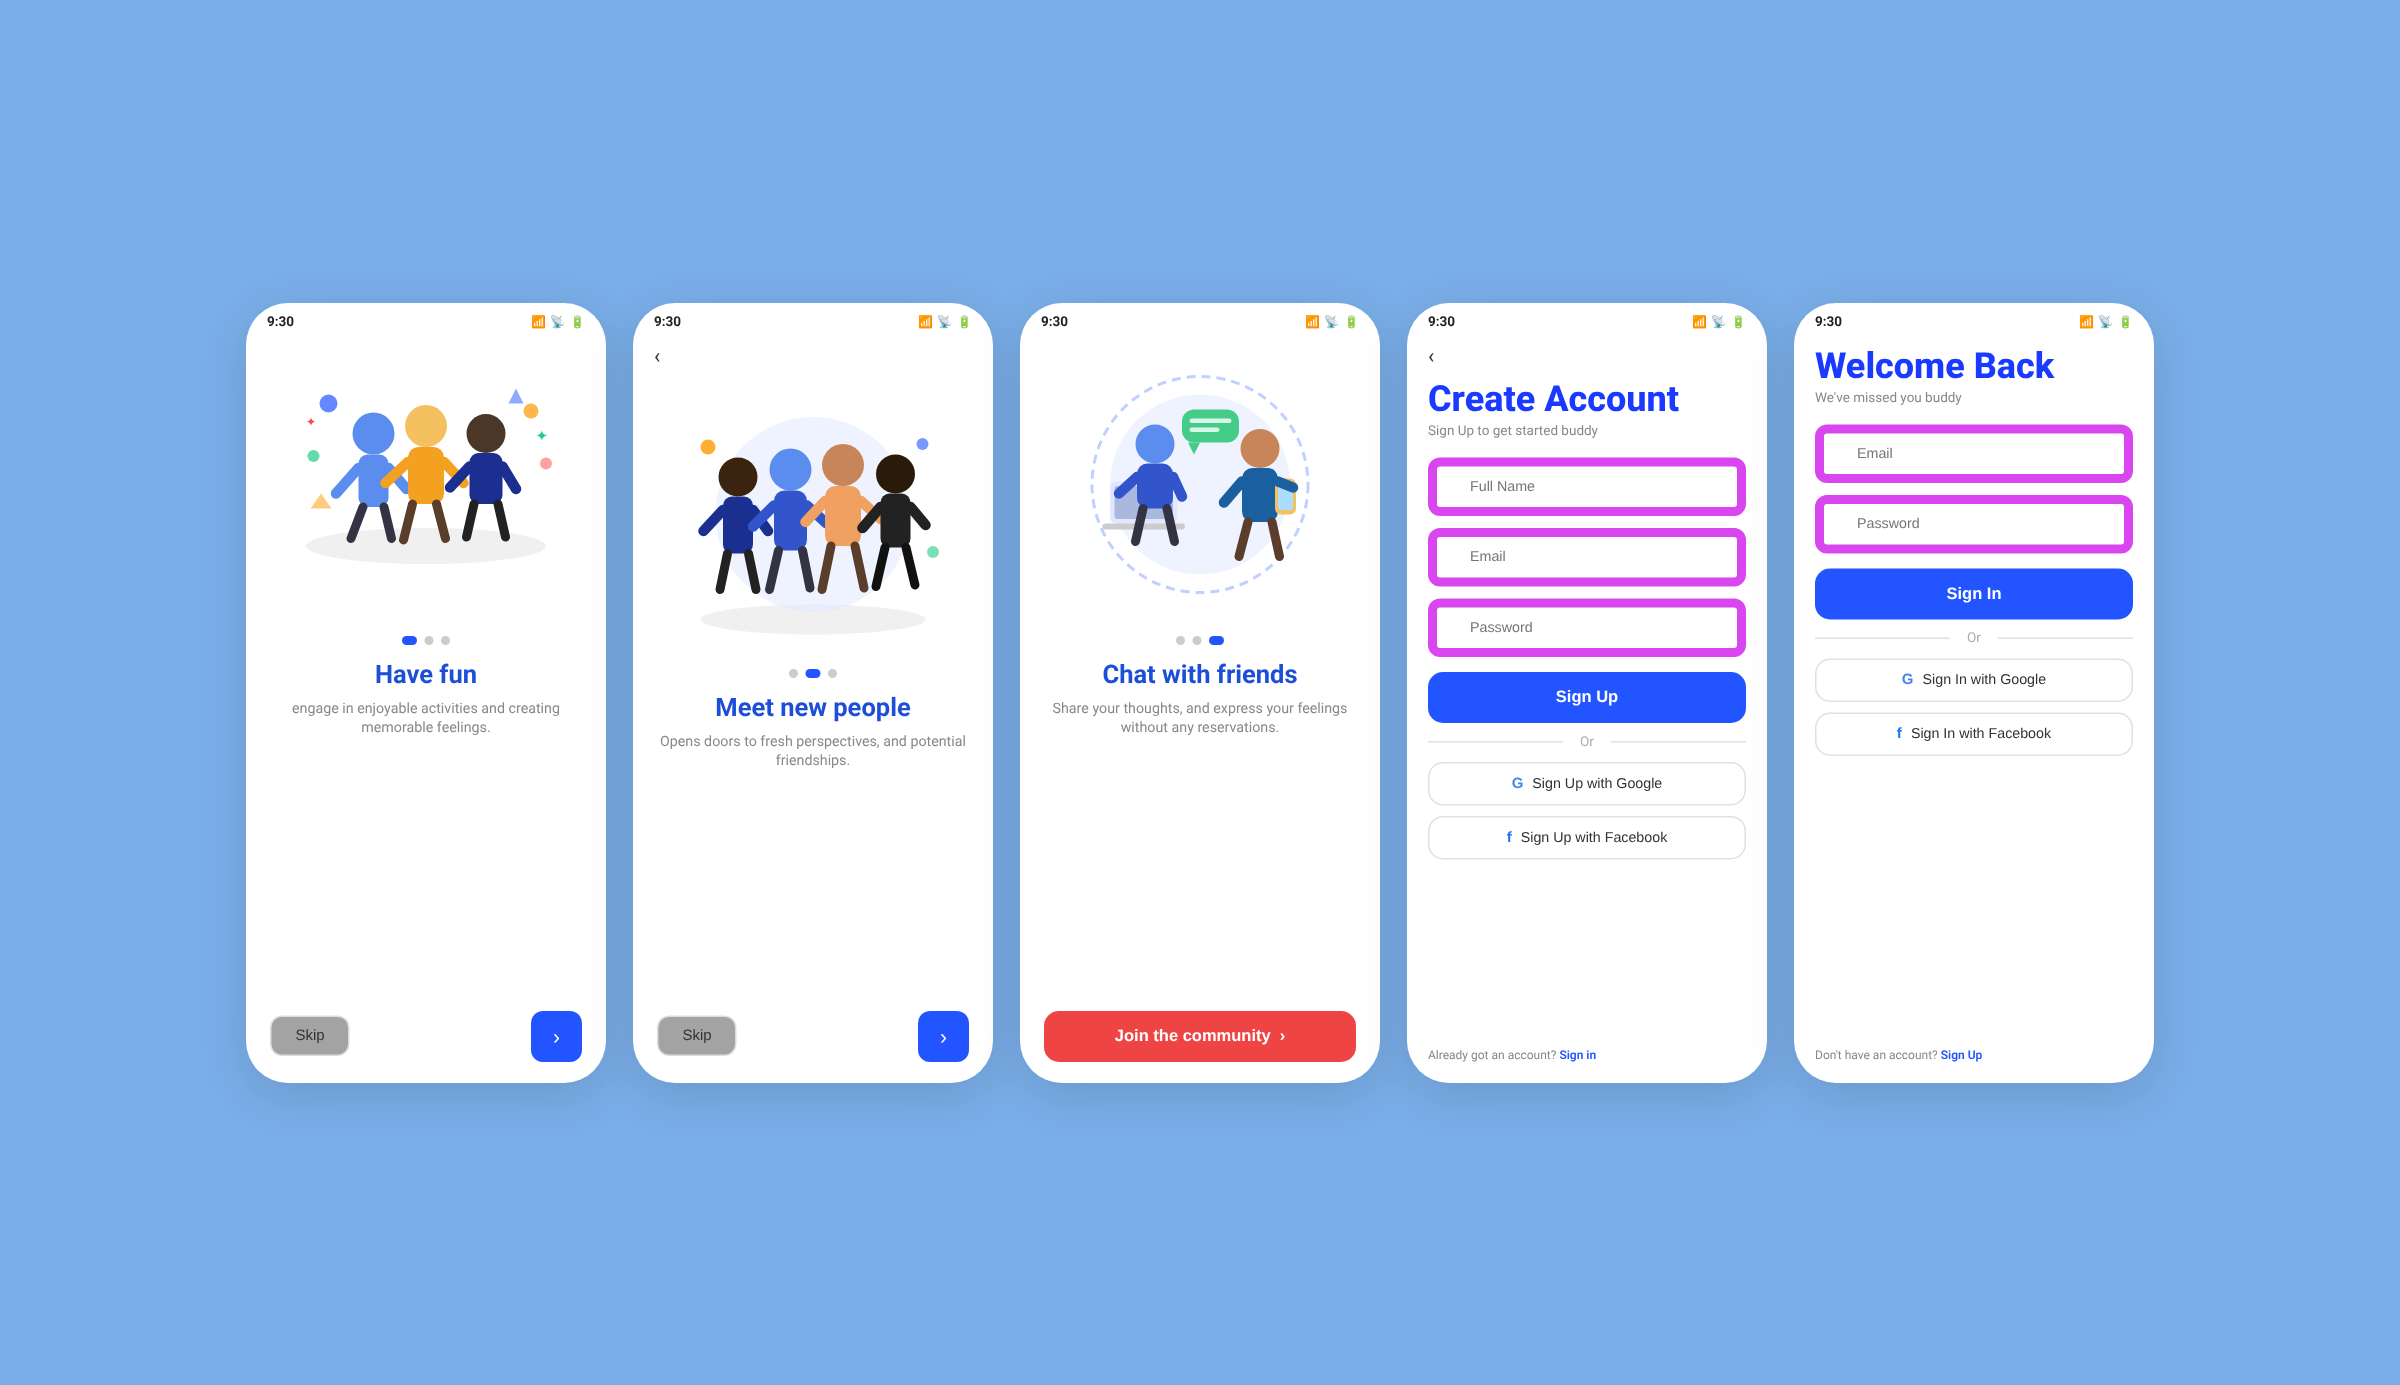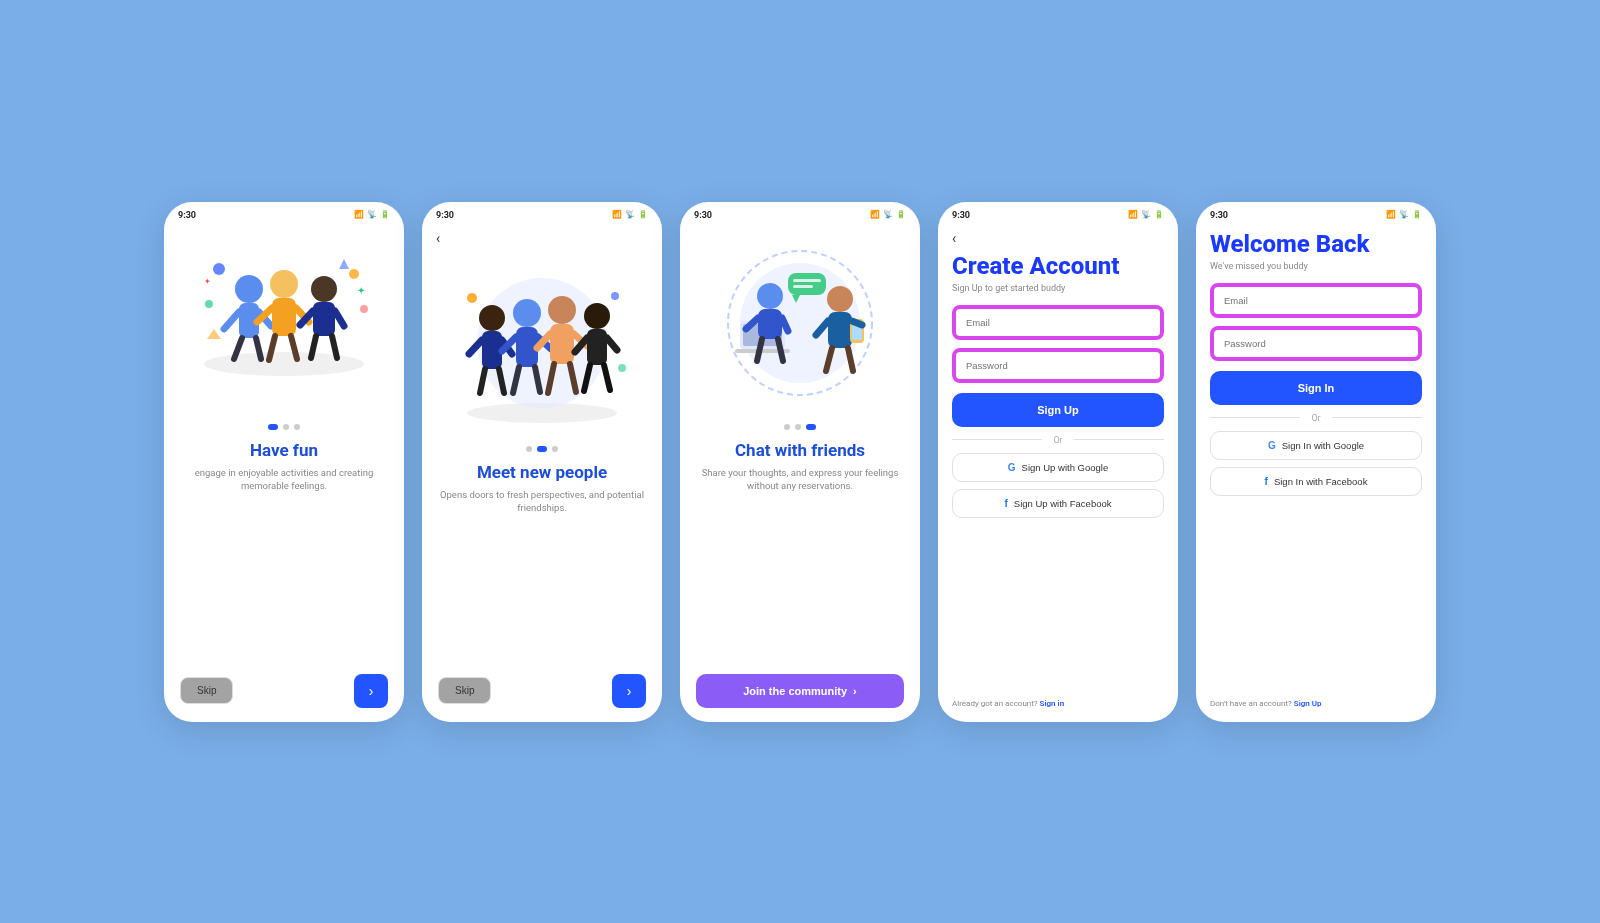--- a/index.html
+++ b/index.html
@@ -120,21 +120,21 @@
       height: 34px;
       display: flex;
       align-items: center;
       justify-content: center;
       color: white;
       font-size: 14px;
       cursor: pointer;
     }
     
     .btn-join {
-      background: #8b5cf6;
+      background: #ef4444;
       color: white;
       border: none;
       border-radius: 10px;
       padding: 11px 0;
       font-size: 11px;
       font-weight: 600;
       width: 100%;
       cursor: pointer;
       display: flex;
       align-items: flex-start;
@@ -152,23 +152,23 @@
       font-weight: 800;
       color: #1a3aff;
       margin-bottom: 3px;
     }
     .auth-subtitle {
       font-size: 9px;
       color: #888;
       margin-bottom: 12px;
     }
     .input-field {
-      border: 4px solid #d946ef;
+      border: 6px solid #d946ef;
       border-radius: 8px;
-      padding: 8px 10px;
+      padding: 8px 22px;
       font-size: 9.5px;
       color: #aaa;
       margin-bottom: 8px;
       width: 100%;
       outline: none;
     }
     .btn-primary {
       background: #2255ff;
       color: white;
       border: none;
@@ -420,20 +420,21 @@
       <div class="status-icons">
         <span>📶</span>
         <span>📡</span>
         <span>🔋</span>
       </div>
     </div>
     <div class="back-arrow">‹</div>
     <div class="screen-body">
       <div class="auth-title">Create Account</div>
       <div class="auth-subtitle">Sign Up to get started buddy</div>
+      <input class="input-field" type="text" placeholder="Full Name" style="">
       <input class="input-field" type="email" placeholder="Email" style="">
       <input class="input-field" type="password" placeholder="Password" style="">
       <button class="btn-primary">Sign Up</button>
       <div class="or-divider">
         <div class="or-line"></div>
         <span class="or-text">Or</span>
         <div class="or-line"></div>
       </div>
       <button class="btn-social">
         <span class="g-icon">G</span>

